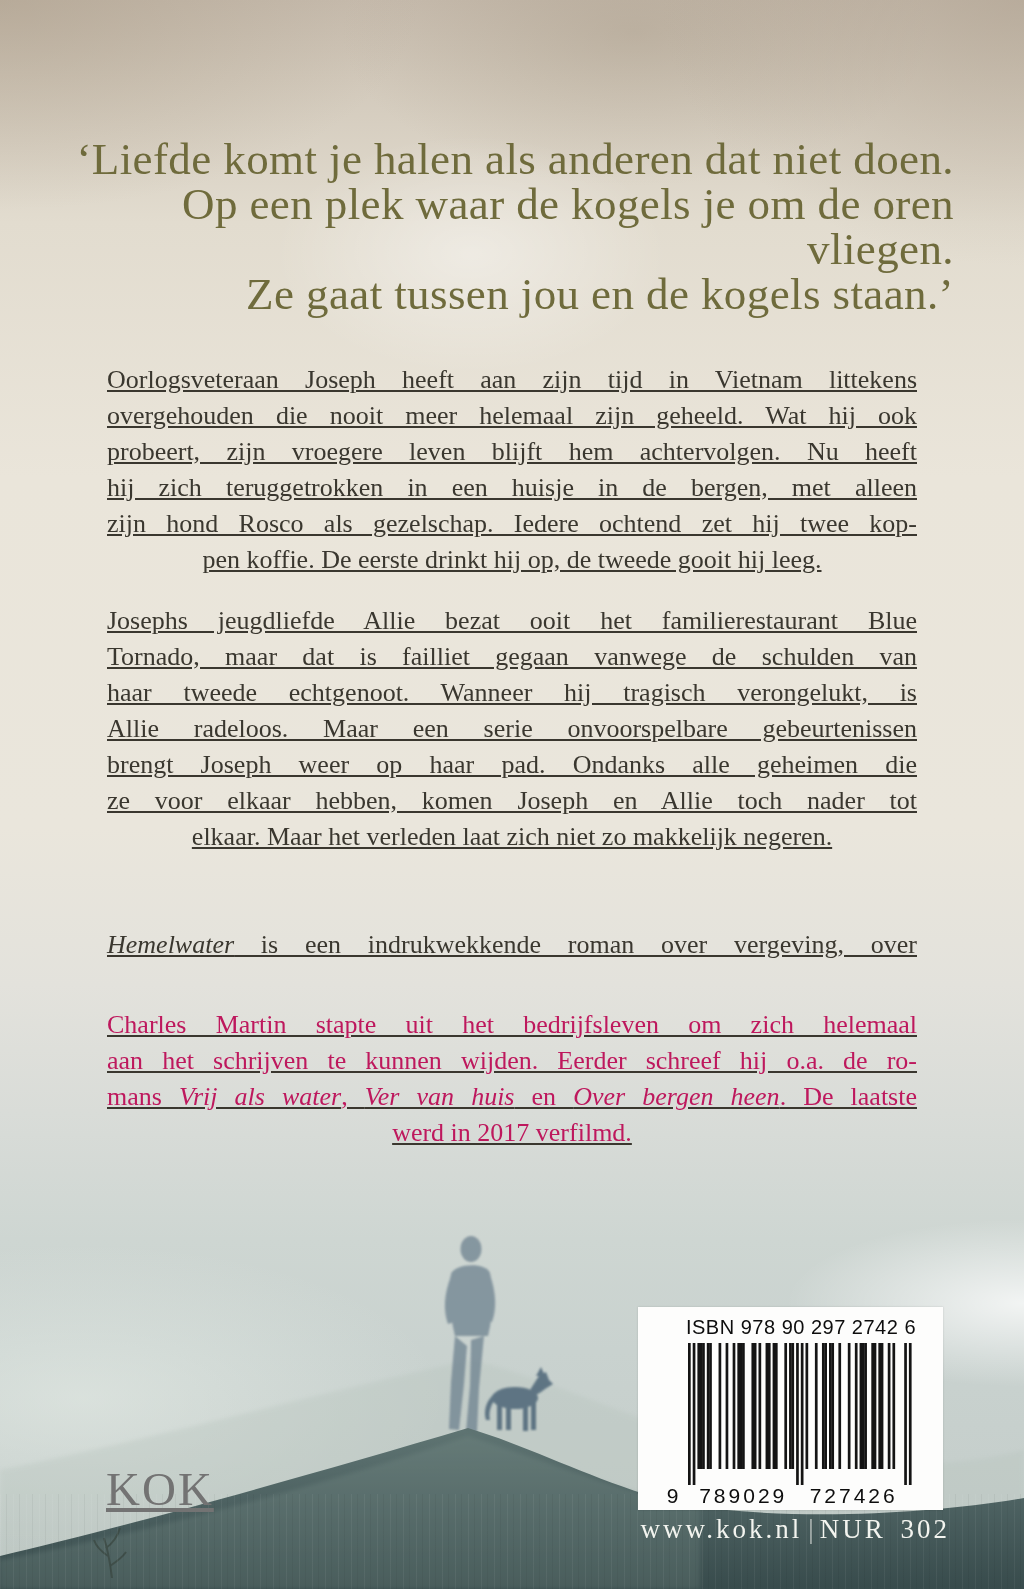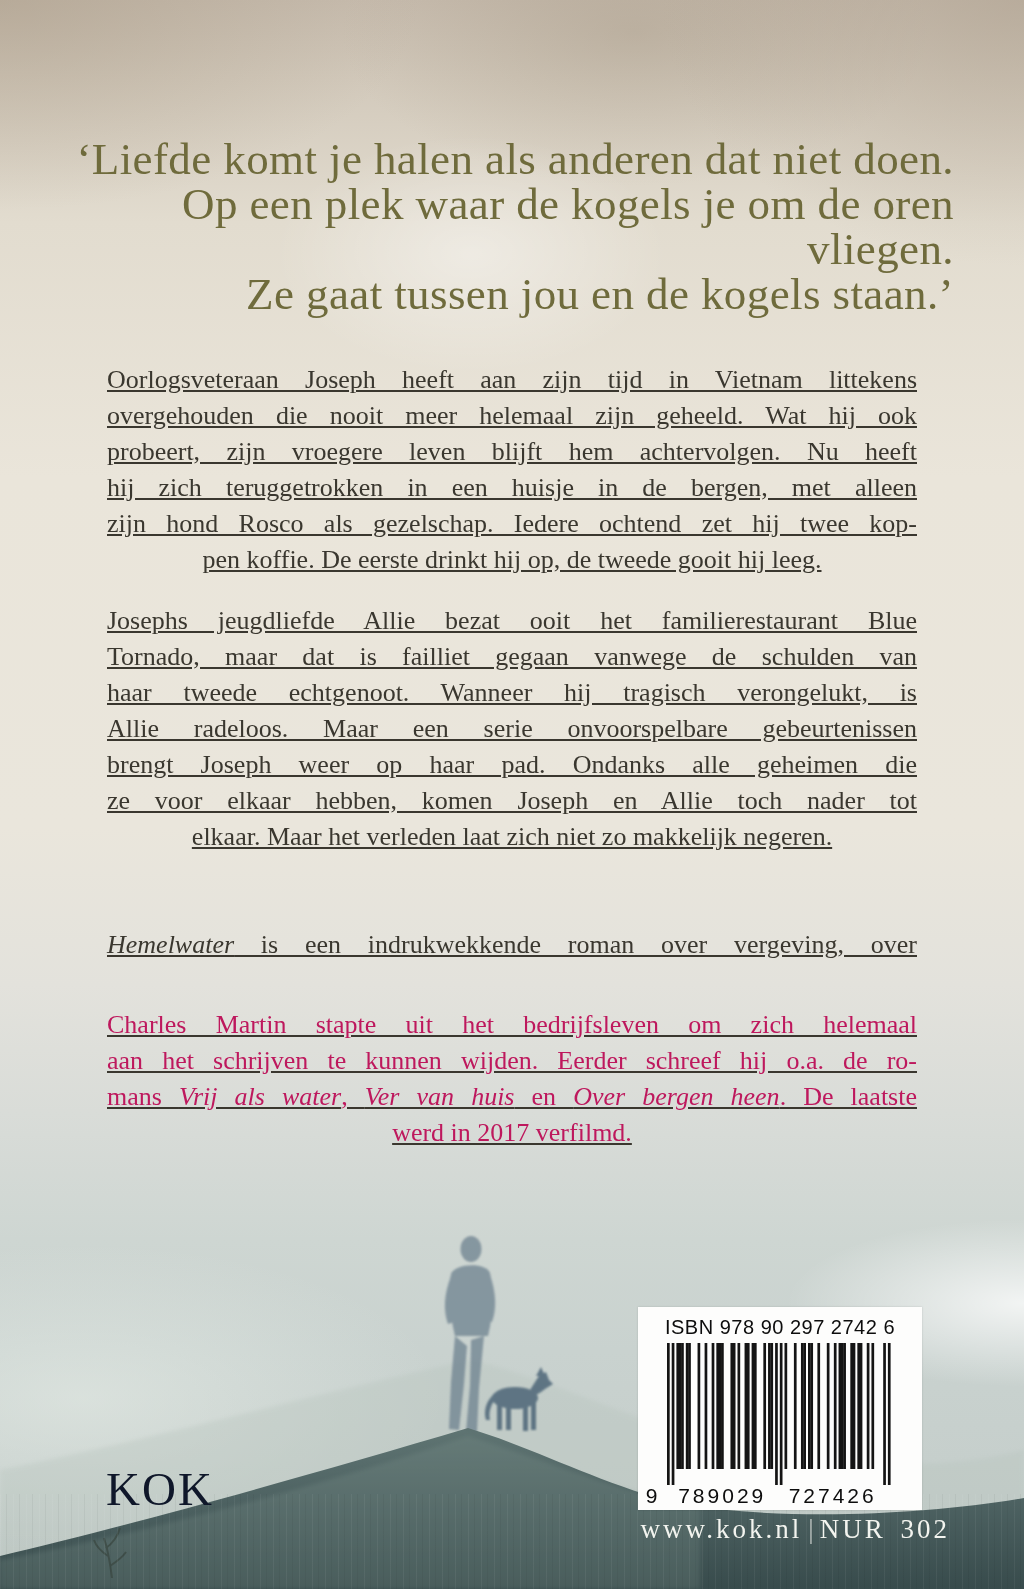--- a/index.html
+++ b/index.html
@@ -34,21 +34,21 @@
   .line{text-align:justify;text-align-last:justify;}
   .line.last{text-align-last:center;}
   .line em{font-style:italic;}
 
   
   .kok{position:absolute;left:106px;top:1462px;font-size:47px;letter-spacing:2px;
     font-weight:normal;}
 
   
   .isbn-box{position:absolute;left:638px;top:1307px;width:284px;height:203px;background:#fdfdfc;
-    box-shadow:0 0 2px rgba(0,0,0,.15);}
+    box-shadow:0 0 2px rgba(0,0,0,.15);padding-left:21px;}
   .isbn-label{font-family:"Liberation Sans",sans-serif;font-size:20px;letter-spacing:.5px;
     color:#0d0d0d;text-align:center;margin-top:9px;}
   #barcode{display:block;margin:4px auto 0;}
 
   
   .footer{position:absolute;left:610px;top:1514px;width:340px;text-align:right;
     font-size:27px;letter-spacing:3px;word-spacing:5px;}
   .footer .sep{opacity:.65;padding:0 6px;letter-spacing:0;}
 </style>
 </head>
@@ -137,21 +137,21 @@
         </div>
         <div class="para" style="color: #be185d;">
           <div class="line"><span>Charles Martin stapte uit het bedrijfsleven om zich helemaal</span></div>
           <div class="line"><span>aan het schrijven te kunnen wijden. Eerder schreef hij o.a. de ro-</span></div>
           <div class="line"><span>mans </span><em>Vrij als water</em><span>, </span><em>Ver van huis</em><span> en </span><em>Over bergen heen</em><span>. De laatste</span></div>
           <div class="line last"><span>werd in 2017 verfilmd.</span></div>
         </div>
       </div>
   </div>
 
-  <div class="kok" style="color: #0f172a;">KOK</div>
+  <div class="kok" style="color: #737373; text-decoration: underline;">KOK</div>
 
   <div class="isbn-box">
     <div class="isbn-label">ISBN  978 90 297 2742 6</div>
     <svg id="barcode" width="274" height="166">
         <rect x="24.00" y="0" width="2.70" height="142" fill="#141414"></rect>
         <rect x="28.70" y="0" width="2.70" height="142" fill="#141414"></rect>
         <rect x="33.40" y="0" width="2.70" height="126" fill="#141414"></rect>
         <rect x="35.75" y="0" width="2.70" height="126" fill="#141414"></rect>
         <rect x="38.10" y="0" width="2.70" height="126" fill="#141414"></rect>
         <rect x="42.80" y="0" width="2.70" height="126" fill="#141414"></rect>

